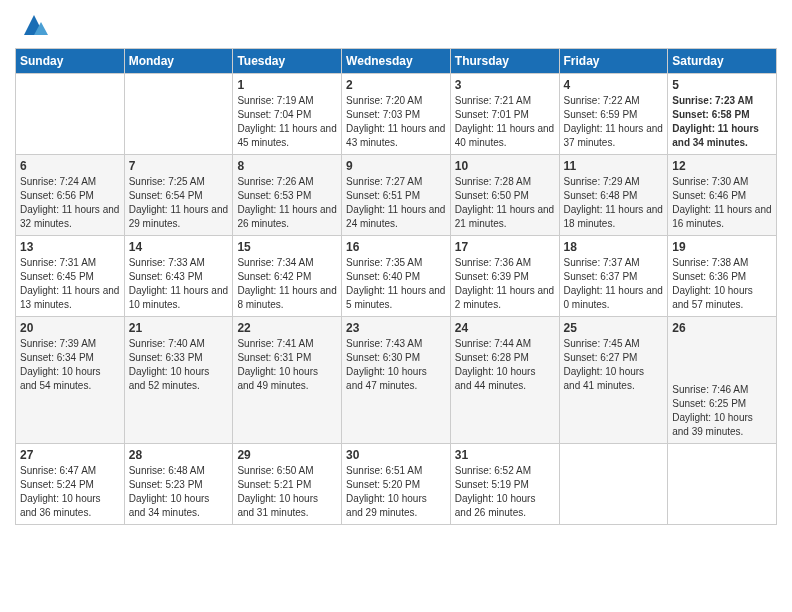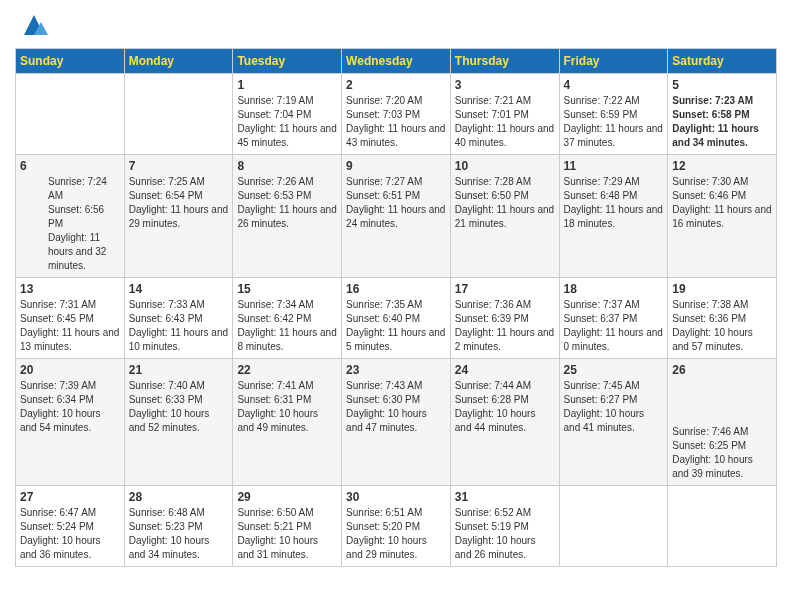--- a/index.html
+++ b/index.html
@@ -52,21 +52,21 @@
       font-size: 16px;
       color: #333;
     }
     .calendar-table {
       width: 100%;
       border-collapse: collapse;
       table-layout: fixed;
     }
     .calendar-table th {
       background-color: #1a6eb5;
-      color: #fde047;
+      color: #ffffff;
       font-size: 12px;
       font-weight: bold;
       padding: 5px 4px;
       text-align: left;
       border: 1px solid #ccc;
     }
     .calendar-table td {
       border: 1px solid #ccc;
       vertical-align: top;
       padding: 4px 4px;
@@ -155,21 +155,21 @@
         <td>
           <span class="day-number">5</span>
           <div class="cell-info" style="white-space: pre-line; font-weight: bold;">Sunrise: 7:23 AM
 Sunset: 6:58 PM
 Daylight: 11 hours and 34 minutes.</div>
         </td>
       </tr>
       <tr>
         <td>
           <span class="day-number">6</span>
-          <div class="cell-info" style="white-space: pre-line; margin-left: 28px;">Sunrise: 7:24 AM
+          <div class="cell-info" style="white-space: pre-line;">Sunrise: 7:24 AM
 Sunset: 6:56 PM
 Daylight: 11 hours and 32 minutes.</div>
         </td>
         <td>
           <span class="day-number">7</span>
           <div class="cell-info" style="white-space: pre-line;">Sunrise: 7:25 AM
 Sunset: 6:54 PM
 Daylight: 11 hours and 29 minutes.</div>
         </td>
         <td>

